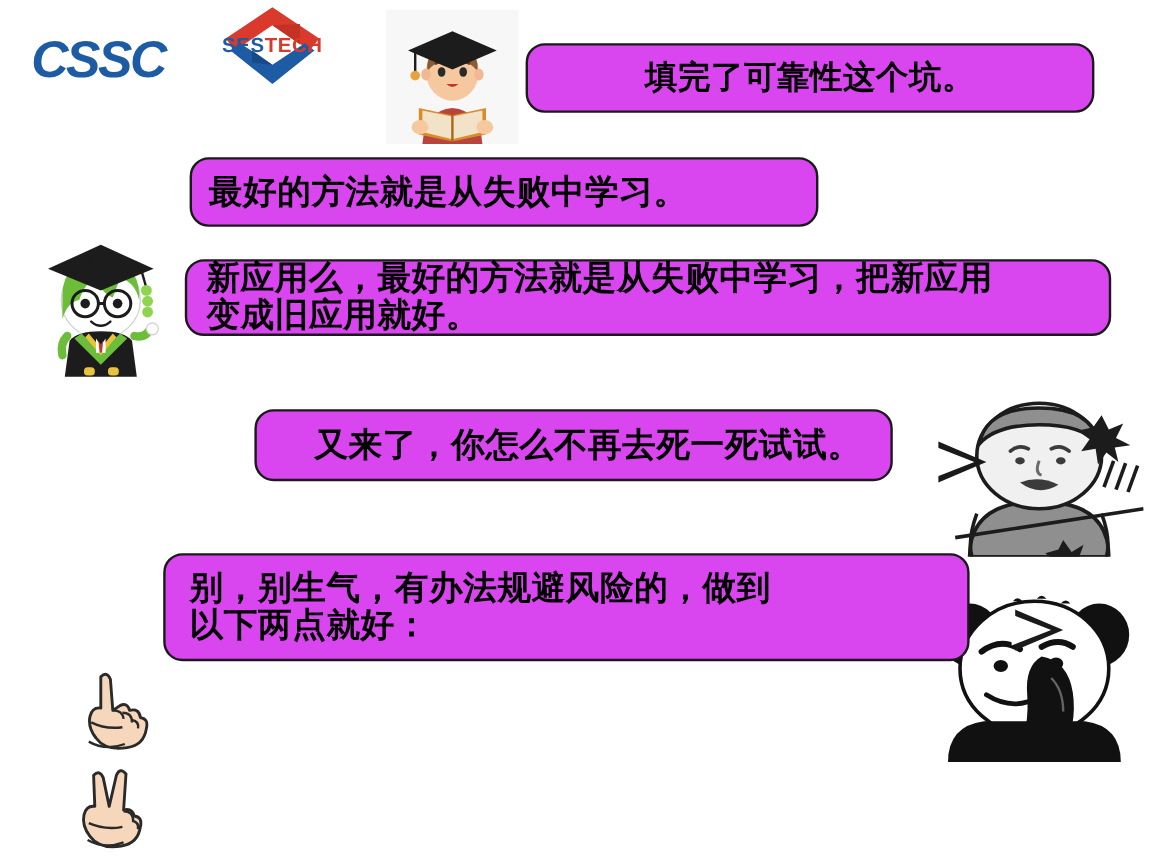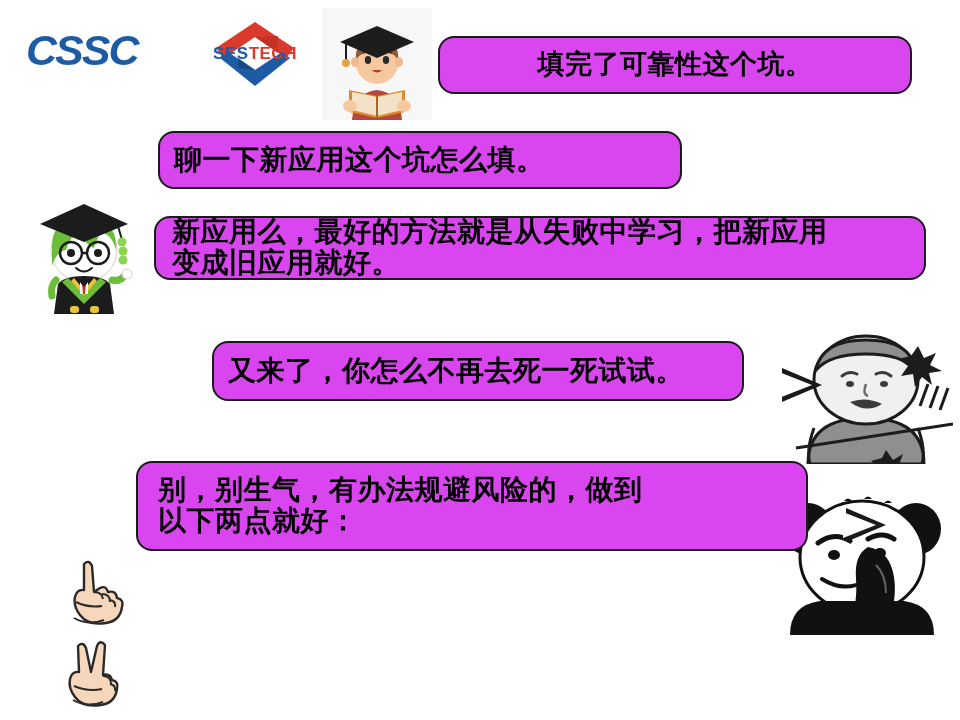--- a/index.html
+++ b/index.html
@@ -80,24 +80,23 @@
     font-weight: 900;
     font-style: italic;
     color: #1d5ba4;
     letter-spacing: -2px;
     line-height: 52px;
   }
 
   #sestech-logo {
     position: absolute;
     left: 178px;
-    top: 18px;
+    top: 2px;
     width: 98px;
     height: 72px;
-    margin-left: 28px;
   }
   #sestech-logo .st-word {
     position: absolute;
     top: 26px;
     left: 0;
     width: 98px;
     text-align: center;
     font-size: 17px;
     font-weight: 900;
     letter-spacing: 0.5px;
@@ -290,30 +289,30 @@
       <path d="M12 48 q14 6 28 3" stroke="#2a2a2a" stroke-width="2" fill="none"></path>
       <path d="M11 62 q14 8 30 2" stroke="#2a2a2a" stroke-width="2" fill="none"></path>
     </svg>
   </div>
 
   <div class="bubble center" id="b1" style="left:438px; top:36px; width:474px; height:58px;">
     <span class="txt" style="font-size:27px;">填完了可靠性这个坑。</span>
   </div>
 
   <div class="bubble" id="b2" style="left:158px; top:131px; width:524px; height:58px;">
-    <span class="txt" style="font-size:28px;">聊一下新应用这个坑怎么填。</span>
+    <span class="txt" style="font-size:28px;">最好的方法就是从失败中学习。</span>
   </div>
 
   <div class="bubble" id="b3" style="left:154px; top:216px; width:772px; height:64px; padding:4px 16px;">
     <span class="txt" style="font-size:28px; line-height:1.1;">新应用么，最好的方法就是从失败中学习，把新应用
 变成旧应用就好。</span>
   </div>
 
   <div class="bubble" id="b4" style="left:212px; top:341px; width:532px; height:60px;">
-    <span class="txt" style="font-size:28px;">又来了，你怎么不再去死一死试试。</span>
+    <span class="txt" style="font-size:28px;margin-left:34px;">又来了，你怎么不再去死一死试试。</span>
     <span class="tail" style="right:-40px; top:42px;">
       <span class="outer"></span>
         <span class="inner"></span>
     </span>
   </div>
 
   <div class="bubble" id="b5" style="left:136px; top:461px; width:672px; height:90px; padding:4px 20px;">
     <span class="txt" style="font-size:28px; line-height:1.1;">别，别生气，有办法规避风险的，做到
 以下两点就好：</span>
     <span class="tail" style="right:-40px; top:62px;">

